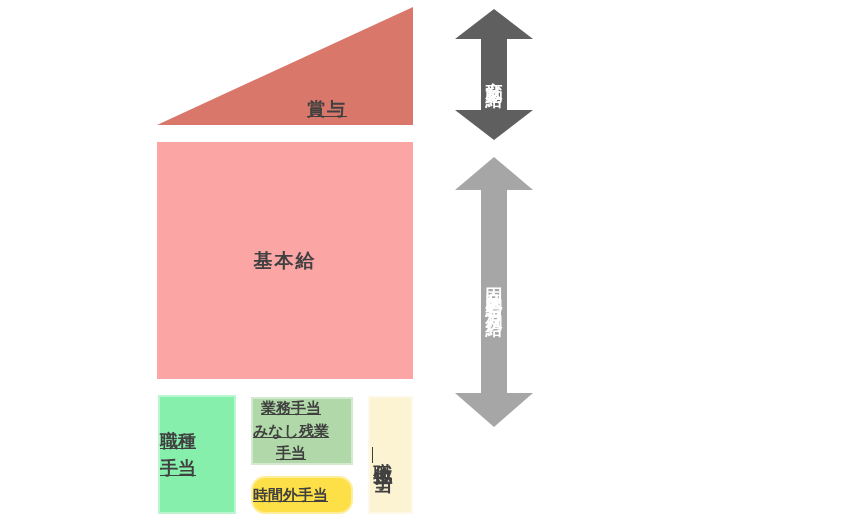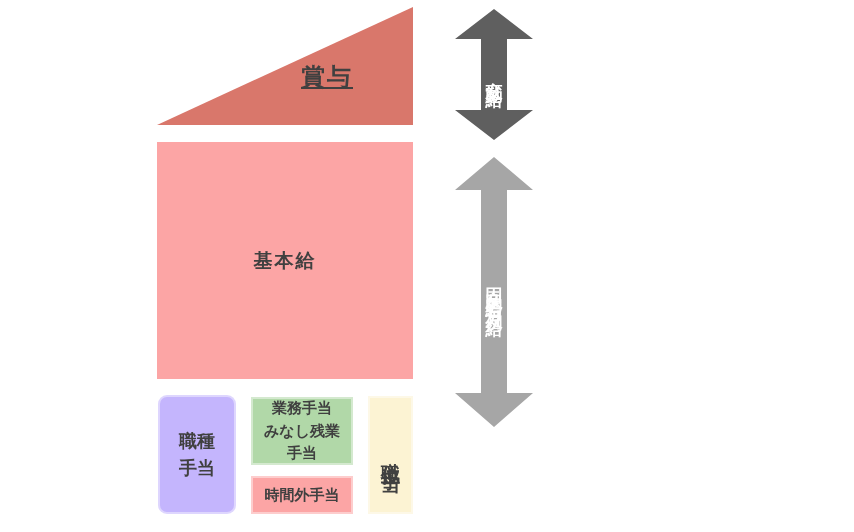--- a/index.html
+++ b/index.html
@@ -25,46 +25,47 @@
     width: 256px; height: 118px;
   }
   .bonus-label-wrap {
     left: 157px; top: 7px;
     width: 256px; height: 118px;
     display: flex;
     align-items: flex-end;
     justify-content: center;
     box-sizing: border-box;
     padding-left: 84px;
-    padding-bottom: 32px;
-    font-size: 24px;
+    padding-bottom: 4px;
+    font-size: 18px;
     letter-spacing: 2px;
     text-decoration: underline;
   }
 
   
   .base-box {
     left: 157px; top: 142px;
     width: 256px; height: 237px;
     display: flex;
     align-items: center;
     justify-content: center;
     font-size: 19px;
     letter-spacing: 2px;
   }
 
   
   .allow {
     display: flex;
     align-items: center;
-    justify-content: center;
+    justify-content: flex-start;
     text-align: center;
     box-sizing: border-box;
     border: 2px solid rgba(255,255,255,0.45);
     white-space: pre-line;
+    text-decoration: underline;
   }
   .box-jobtype {
     left: 158px; top: 395px;
     width: 78px; height: 119px;
     font-size: 18px;
     line-height: 1.5;
   }
   .box-workallow {
     left: 251px; top: 397px;
     width: 102px; height: 68px;
@@ -111,32 +112,32 @@
     <polygon points="0,118 256,118 256,0" fill="#D9776B"></polygon>
   </svg>
   <div class="abs bonus-label-wrap">
     <span>賞与</span>
   </div>
 
   <div class="abs base-box" style="background-color: #fca5a5;">
     <span>基本給</span>
   </div>
 
-  <div class="abs allow box-jobtype" style="background-color: #c4b5fd; border-radius: 9px;">
+  <div class="abs allow box-jobtype" style="background-color: #86efac;">
     <span>職種
 手当</span>
   </div>
 
   <div class="abs allow box-workallow" style="background-color: rgb(177, 216, 168);">
     <span>業務手当
 みなし残業
 手当</span>
   </div>
 
-  <div class="abs allow box-overtime" style="background-color: #fca5a5;">
+  <div class="abs allow box-overtime" style="background-color: #fde047; border-radius: 14px;">
     <span>時間外手当</span>
   </div>
 
   <div class="abs allow box-position" style="background-color: rgb(252, 243, 211);">
     <span class="vtext">職位手当</span>
   </div>
 
   <svg class="abs arrow-top-svg" viewBox="0 0 78 131" aria-hidden="true">
     <polygon points="39,0 78,30 52,30 52,101 78,101 39,131 0,101 26,101 26,30 0,30" fill="#5F5F5F"></polygon>
   </svg>

